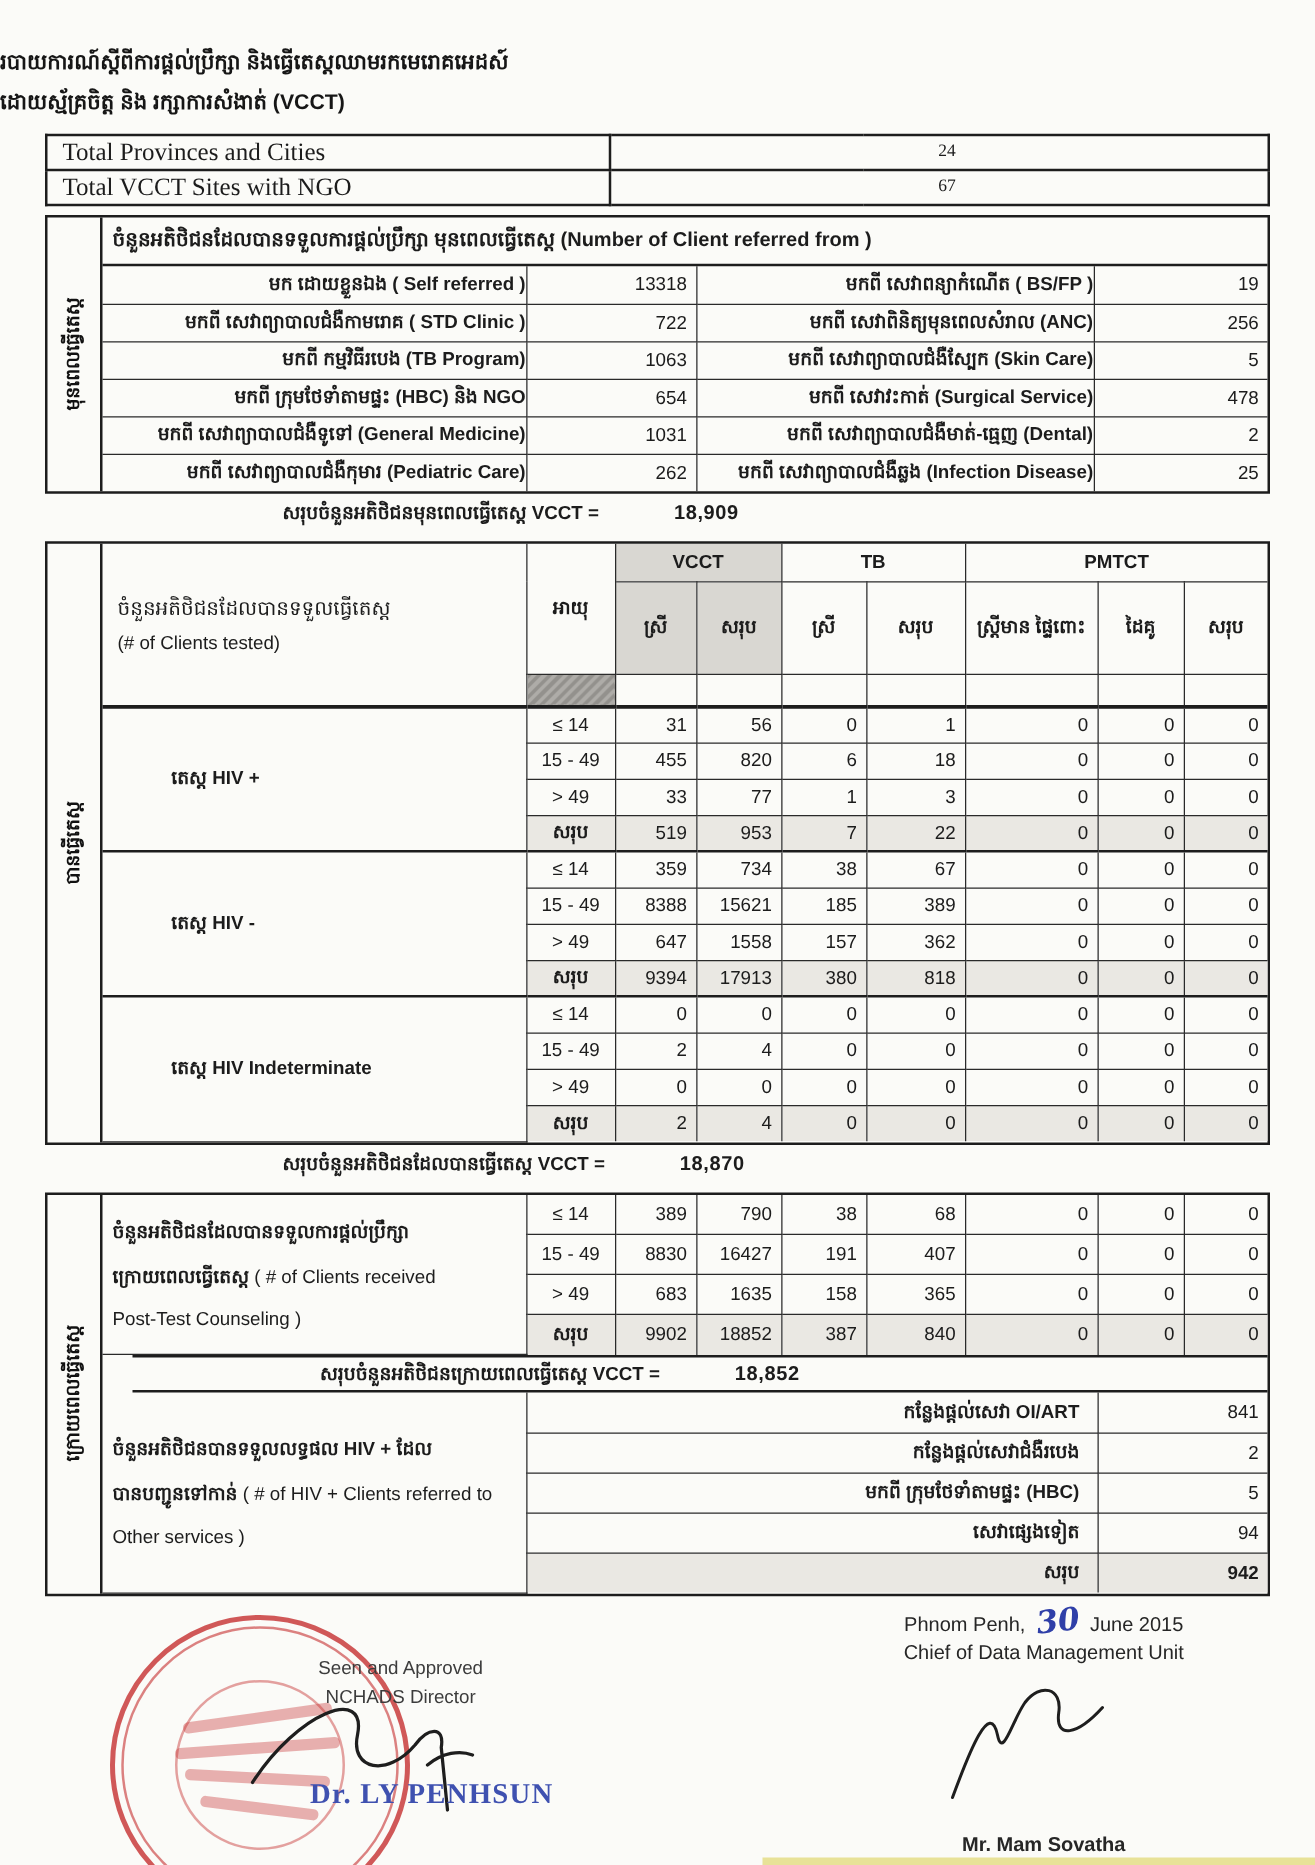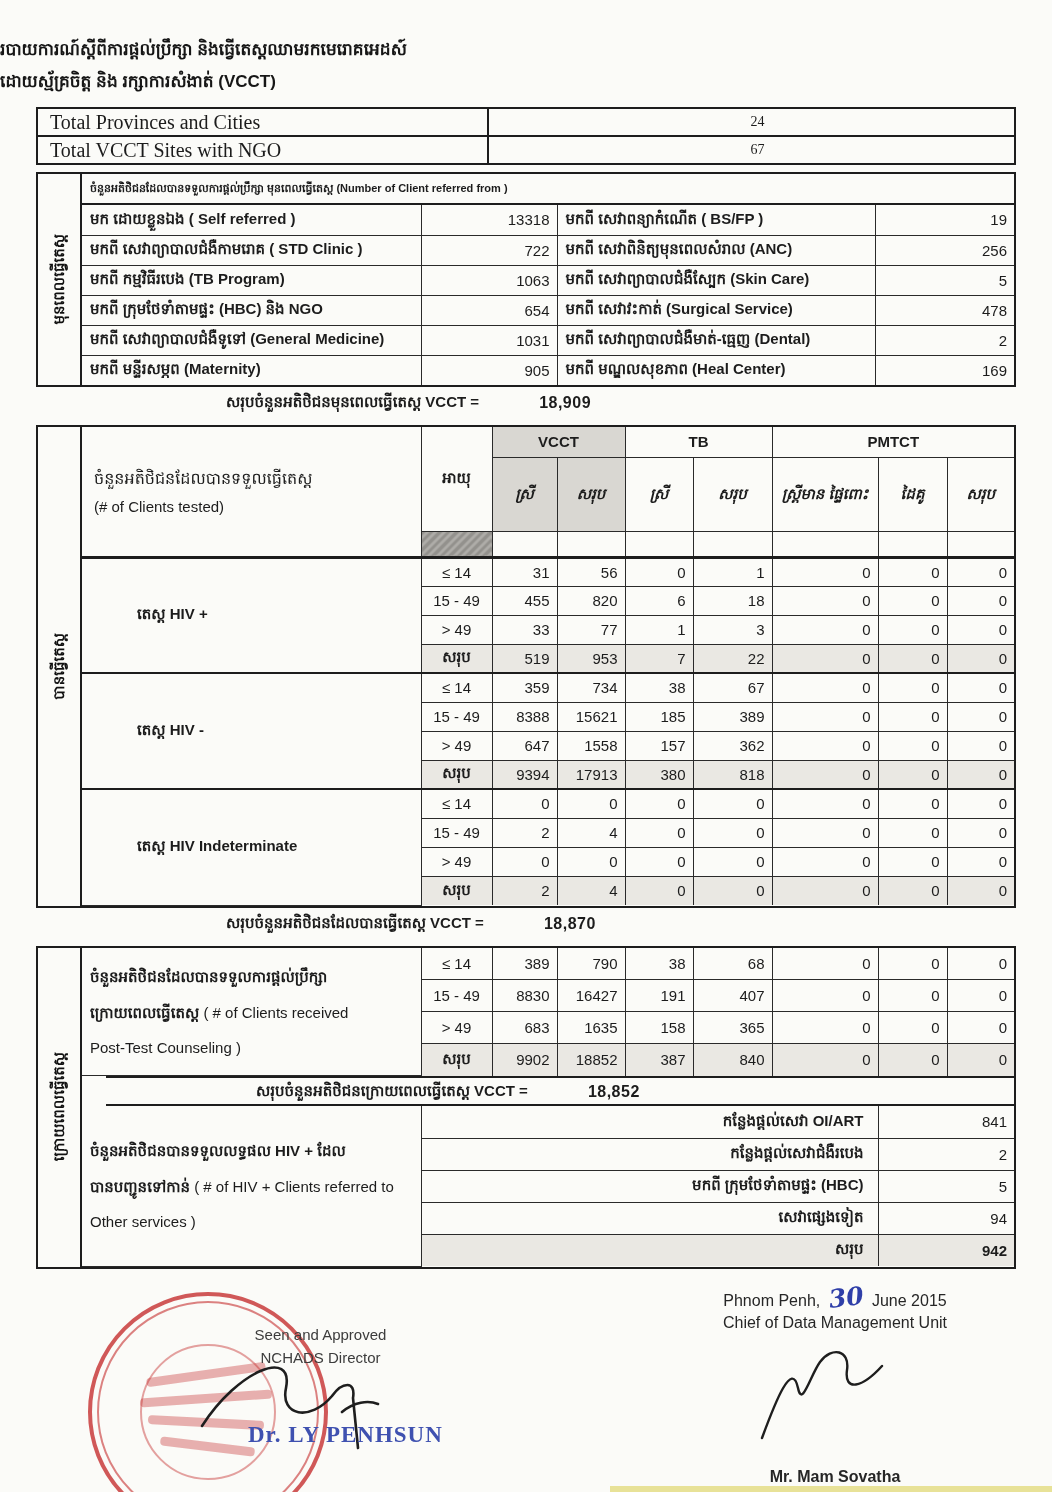--- a/index.html
+++ b/index.html
@@ -28,42 +28,42 @@
   .it-qlabel { font-size:14px; font-weight:bold; padding-left:8px; }
   .it-qvalue { font-family:"Liberation Serif", serif; font-size:20px; text-align:center; }
 
   
   .section { display:flex; border:2px solid #1d1d1d; margin-top:7px; }
   .side { width:44px; border-right:2px solid #1d1d1d; display:flex; align-items:center; justify-content:center; }
   .vlabel { writing-mode:vertical-rl; transform:rotate(180deg); font-weight:bold; font-size:15px; white-space:nowrap; color:#111; }
   .smain { flex:1; }
 
   
-  .s1-header { border-bottom:2px solid #1d1d1d; font-weight:bold; font-size:11px; padding:7px 6px 6px 8px; }
-  .t1 td { height:30px; font-size:15px; }
+  .s1-header { border-bottom:2px solid #1d1d1d; font-weight:bold; font-size:16px; padding:7px 6px 6px 8px; }
+  .t1 td { height:30px; font-size:15px;text-align:right; }
   .t1 .lbl { padding-left:8px; font-weight:bold; }
   .num { text-align:right; padding-right:7px; font-weight:normal; font-size:15px; }
   .t1 tr td:first-child { border-left:none; } .t1 tr td:last-child { border-right:none; }
   .t1 tr:last-child td { border-bottom:none; } .t1 tr:first-child td { border-top:none; }
 
   
   .summary { display:flex; align-items:center; gap:60px; font-weight:bold; font-size:15px; padding:5px 0 4px 190px; }
   .sum-v { font-size:16px; letter-spacing:.5px; }
   .summary.inset { padding-left:150px; border-top:2px solid #1d1d1d; border-bottom:2px solid #1d1d1d; height:30px;margin-left:24px; }
 
   
   .t2 td, .t4 td { font-size:15px; }
   .t2 tr td:first-child, .t4 tr td:first-child { border-left:none; }
   .t2 tr td:last-child, .t4 tr td:last-child { border-right:none; }
   .t2 tr:first-child td, .t4 tr:first-child td { border-top:none; }
   .t2 tr:last-child td, .t4 tr:last-child td { border-bottom:none; }
   .h1 td { height:30px; }
   .gh { text-align:center; font-weight:bold; font-size:13px; font-family:"Liberation Sans", sans-serif; }
   .h2 td { height:74px; }
-  .sh { text-align:center; font-weight:bold; font-size:15px; line-height:1.6; padding:0 4px;font-style:italic; }
+  .sh { text-align:center; font-weight:bold; font-size:15px; line-height:1.6; padding:0 4px; }
   .h3 td { height:26px; }
   .shade { background:#d9d7d2; }
   .hatch { background:repeating-linear-gradient(135deg,#93918d 0 3px,#aeaca8 3px 6px); }
   .rowhead { vertical-align:middle; padding-left:12px; }
   .rh-km { font-weight:normal; font-size:16px; }
   .rh-en { font-size:15px; margin-top:6px; }
   .agehead { text-align:center; font-weight:bold; font-size:16px; }
   .dr td { height:29px; }
   .age { text-align:center; font-size:14px; }
   .trow td { background:#eae8e3; }
@@ -172,24 +172,24 @@
             <td class="lbl">មកពី សេវាវះកាត់ (Surgical Service)</td>
             <td class="num">478</td>
           </tr>
           <tr>
             <td class="lbl">មកពី សេវាព្យាបាលជំងឺទូទៅ (General Medicine)</td>
             <td class="num">1031</td>
             <td class="lbl">មកពី សេវាព្យាបាលជំងឺមាត់-ធ្មេញ (Dental)</td>
             <td class="num">2</td>
           </tr>
           <tr>
-            <td class="lbl">មកពី មន្ទីរសម្ភព (Maternity)</td>
-            <td class="num">905</td>
-            <td class="lbl">មកពី មណ្ឌលសុខភាព (Heal Center)</td>
-            <td class="num">169</td>
+            <td class="lbl">មកពី សេវាព្យាបាលជំងឺកុមារ (Pediatric Care)</td>
+            <td class="num">262</td>
+            <td class="lbl">មកពី សេវាព្យាបាលជំងឺឆ្លង (Infection Disease)</td>
+            <td class="num">25</td>
           </tr>
         </tbody>
           </table>
       </div>
     </div>
 
     <div class="summary">
       <span class="sum-l">សរុបចំនួនអតិថិជនមុនពេលធ្វើតេស្ត VCCT =</span>
       <span class="sum-v">18,909</span>
     </div>

